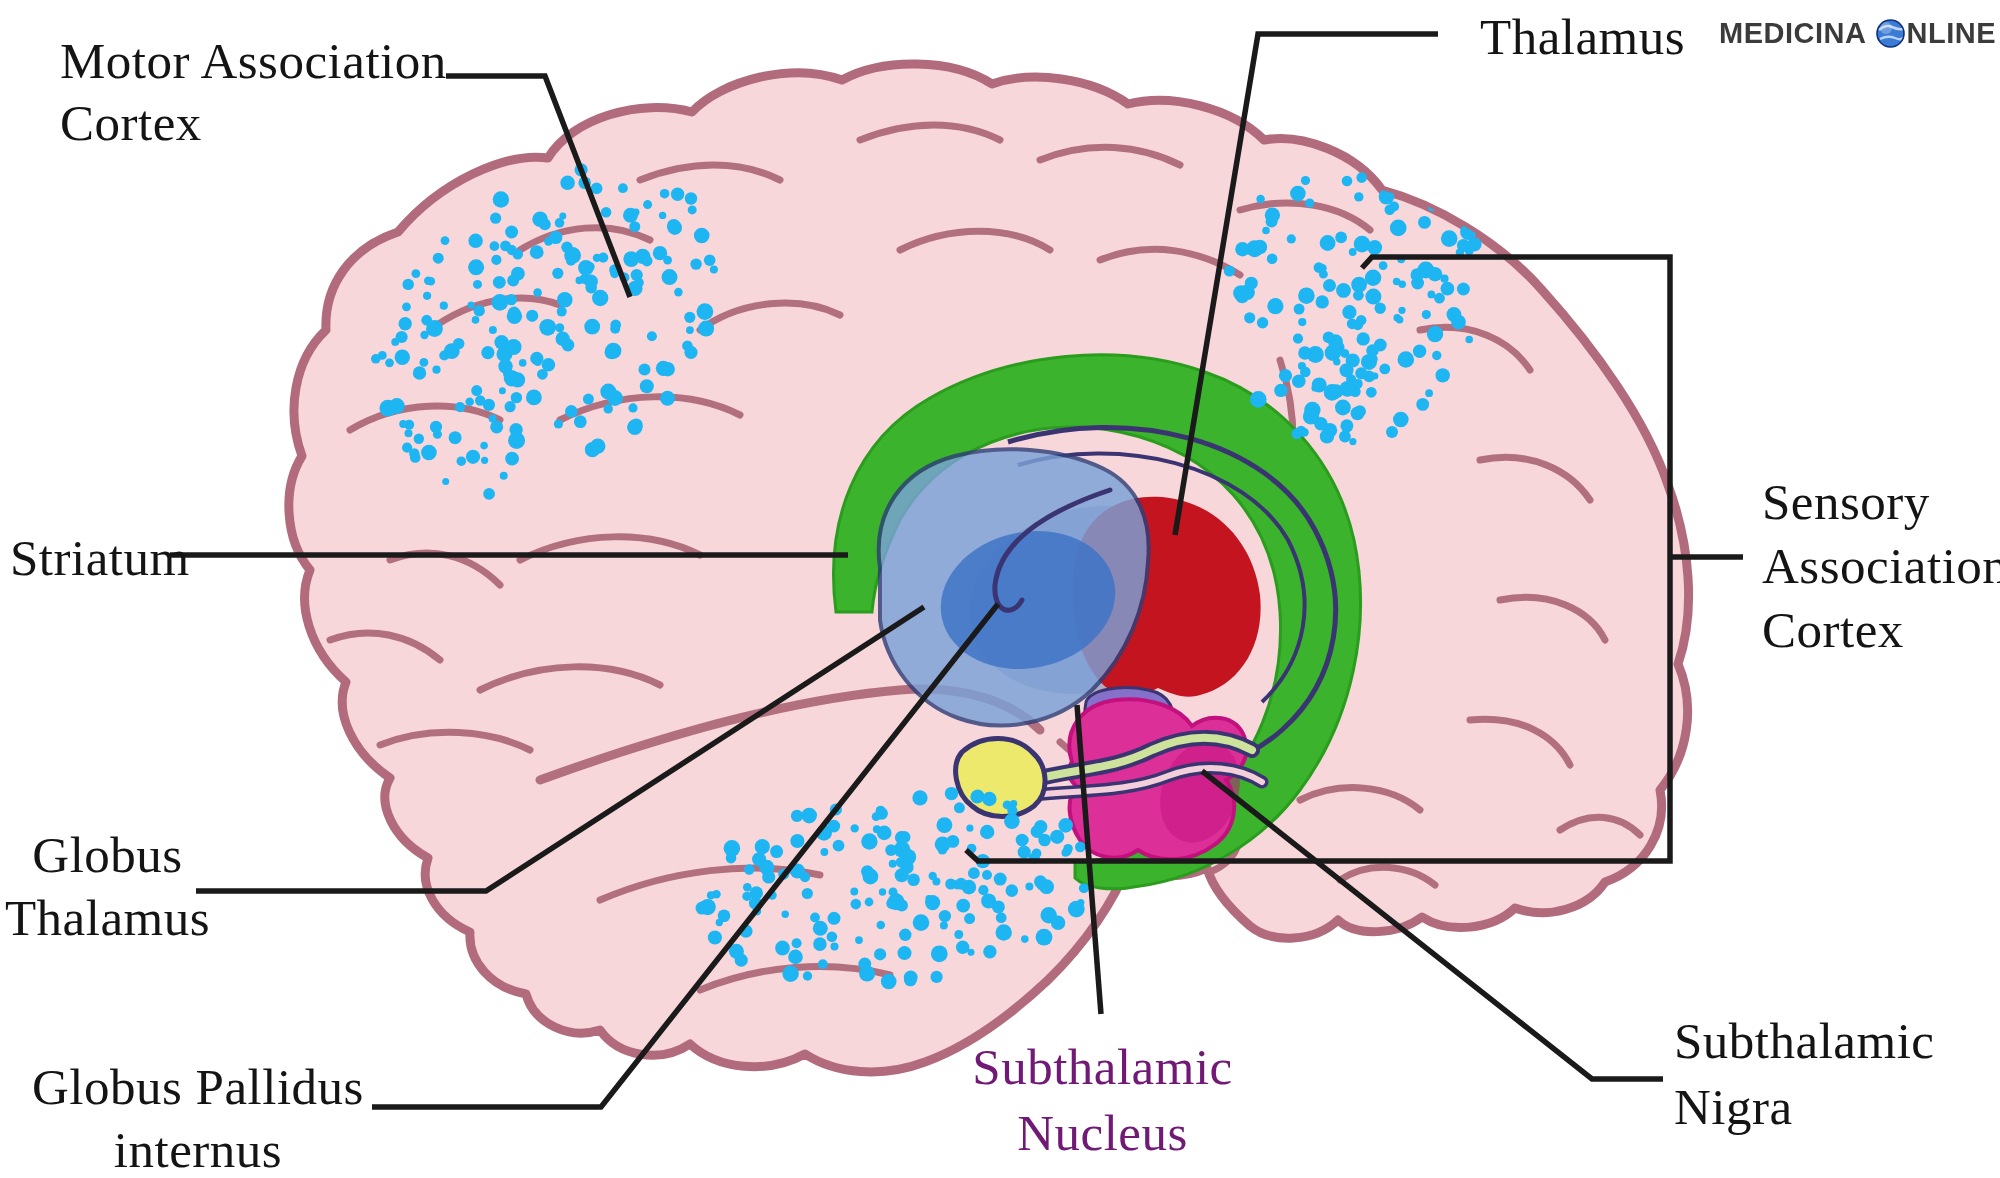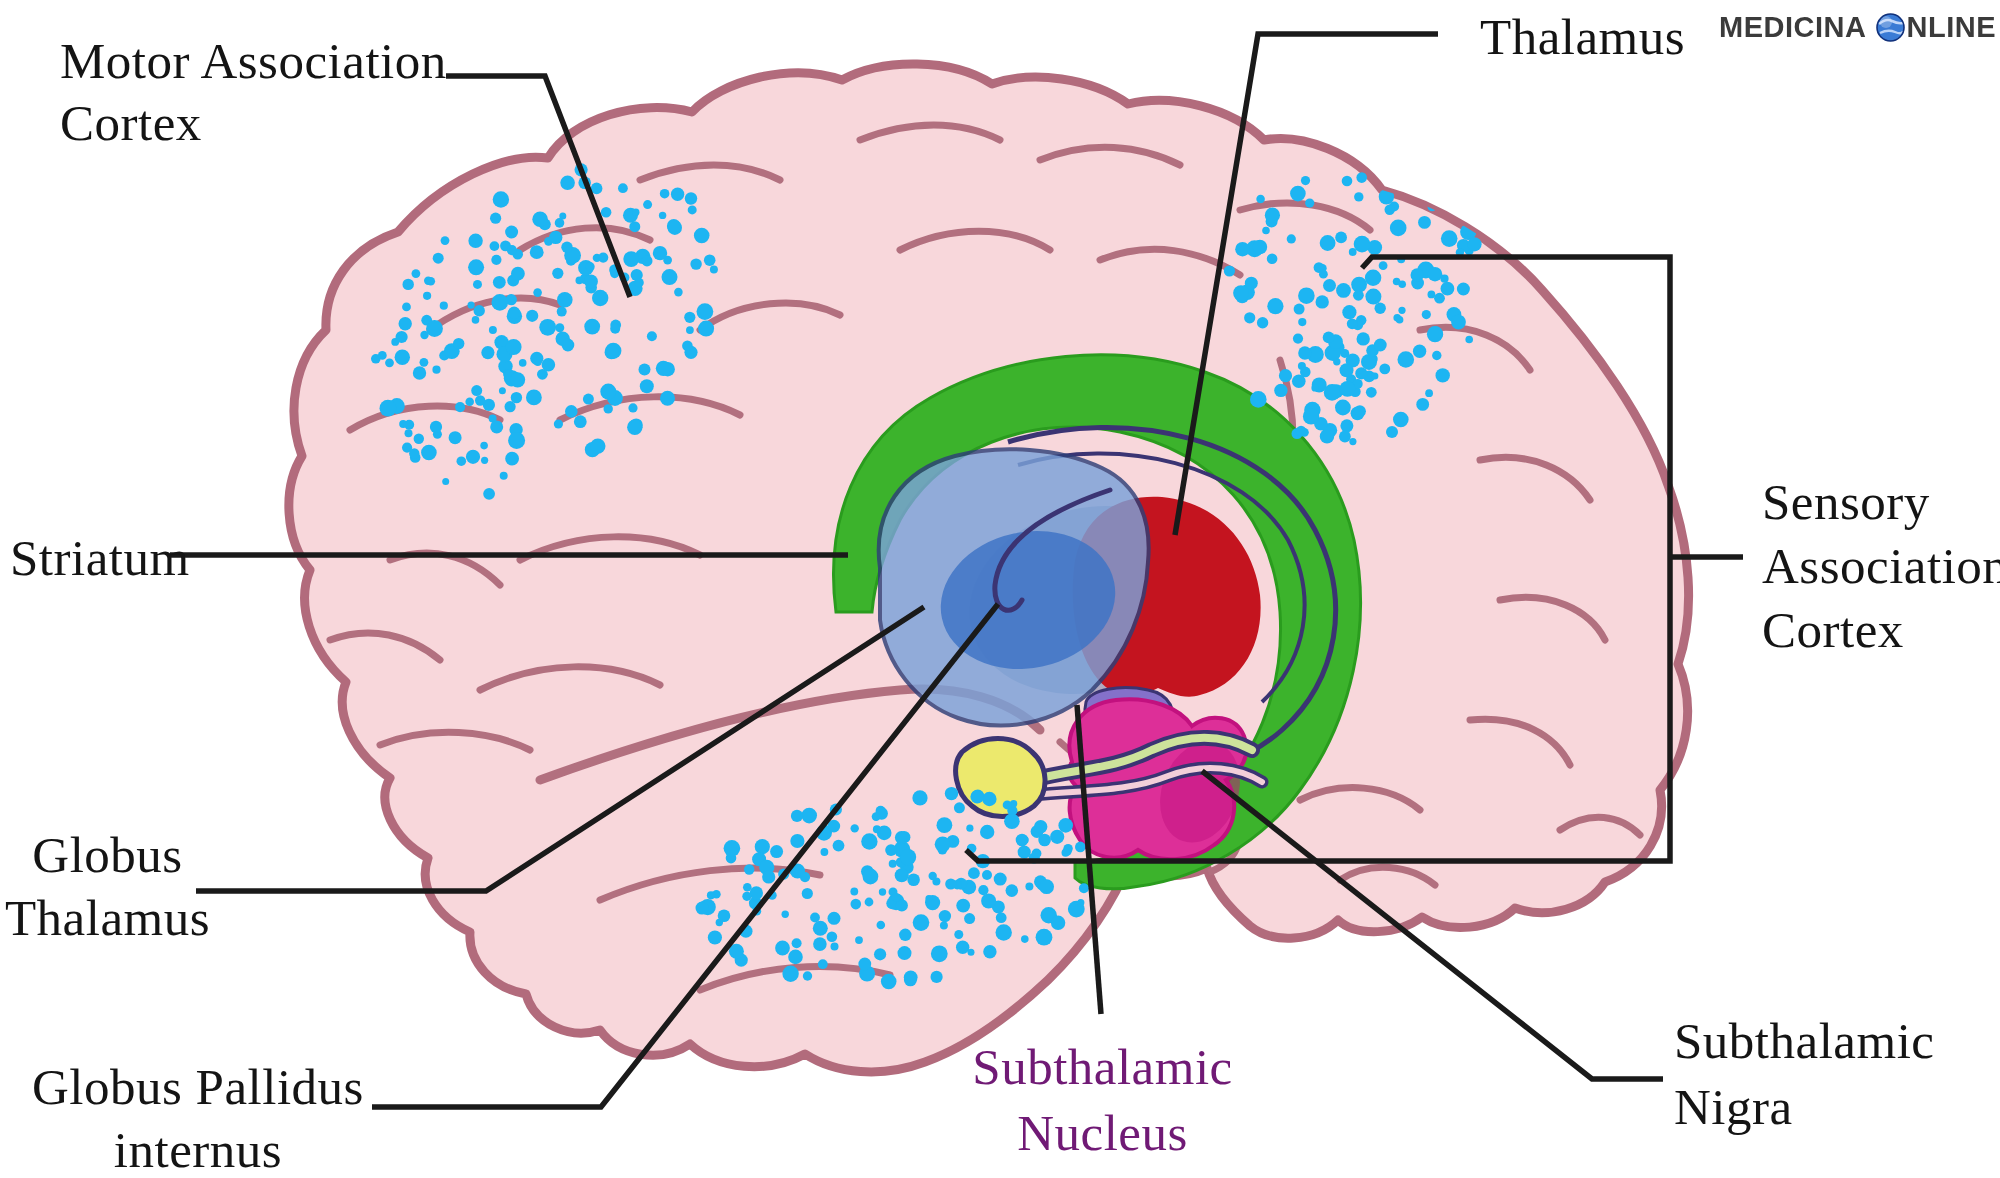--- a/index.html
+++ b/index.html
@@ -7,21 +7,21 @@
     position:relative;width:2000px;height:1178px;overflow:hidden;background:#ffffff;
     font-family:"Liberation Serif", serif;
   }
   .stage svg.art{position:absolute;left:0;top:0;}
   .lbl{
     position:absolute;color:#141414;font-size:51px;line-height:62px;
     white-space:nowrap;letter-spacing:0.5px;
   }
   .lbl.center{text-align:center;}
   .logo{
-    position:absolute;top:11px;right:4px;
+    position:absolute;top:17px;right:4px;
     font-family:"Liberation Sans", sans-serif;font-weight:bold;font-size:29px;
     color:#3b3b3b;letter-spacing:0.5px;display:flex;align-items:center;gap:2px;
   }
   .logo .globe{display:inline-block;width:29px;height:29px;margin:0 0px 0 7px;}
 </style>
 </head>
 <body>
 
 <div class="stage">
 

